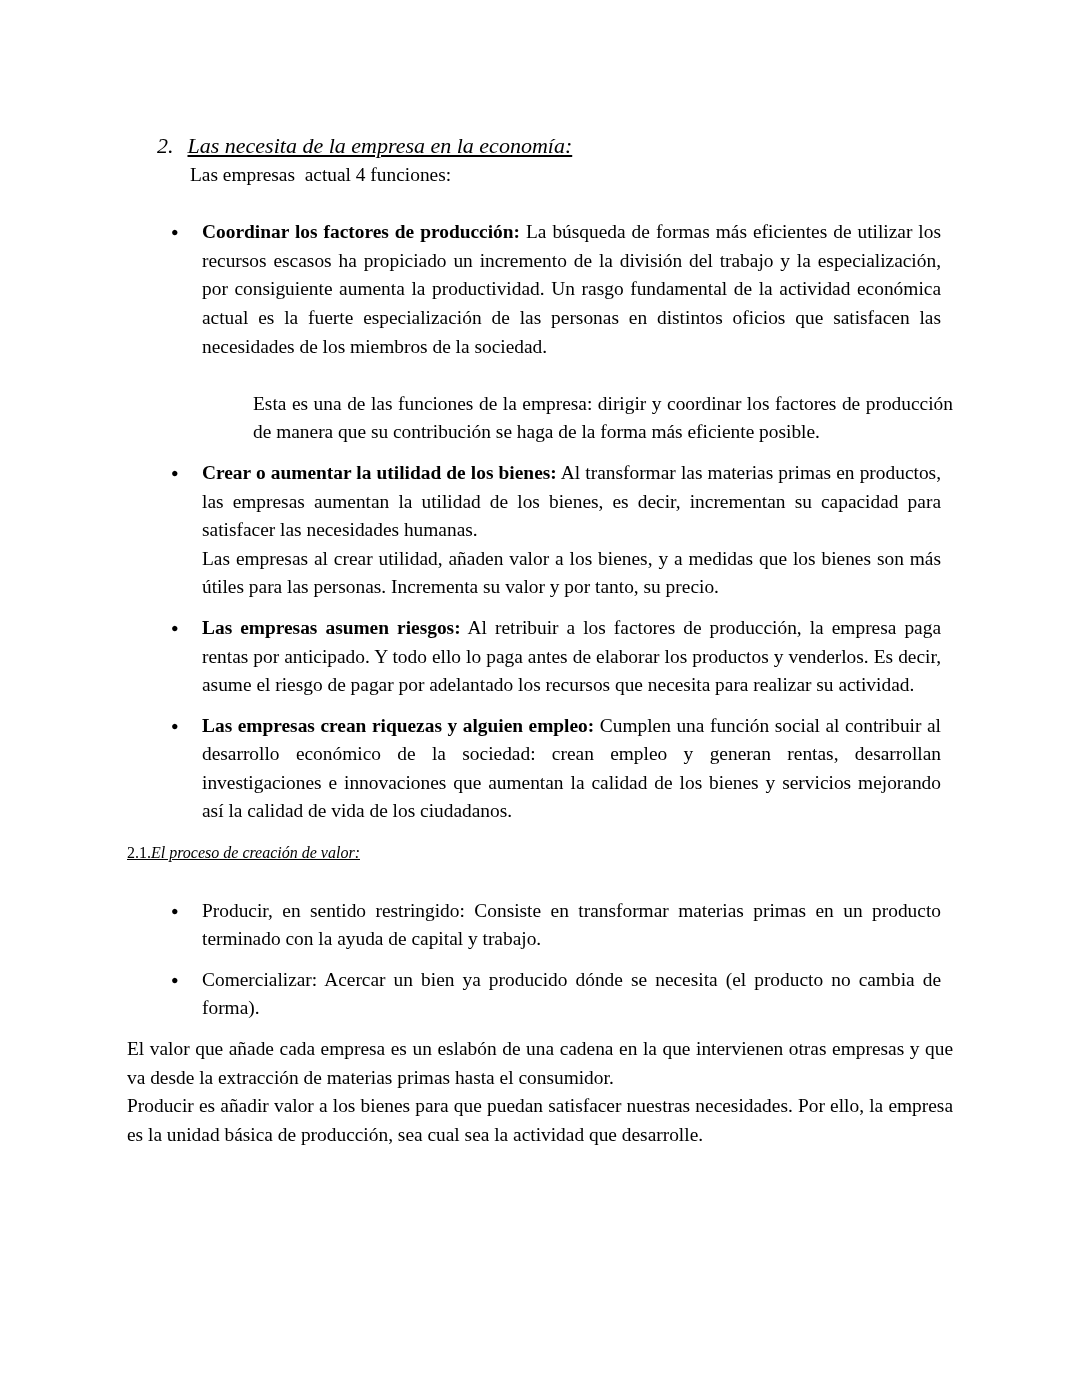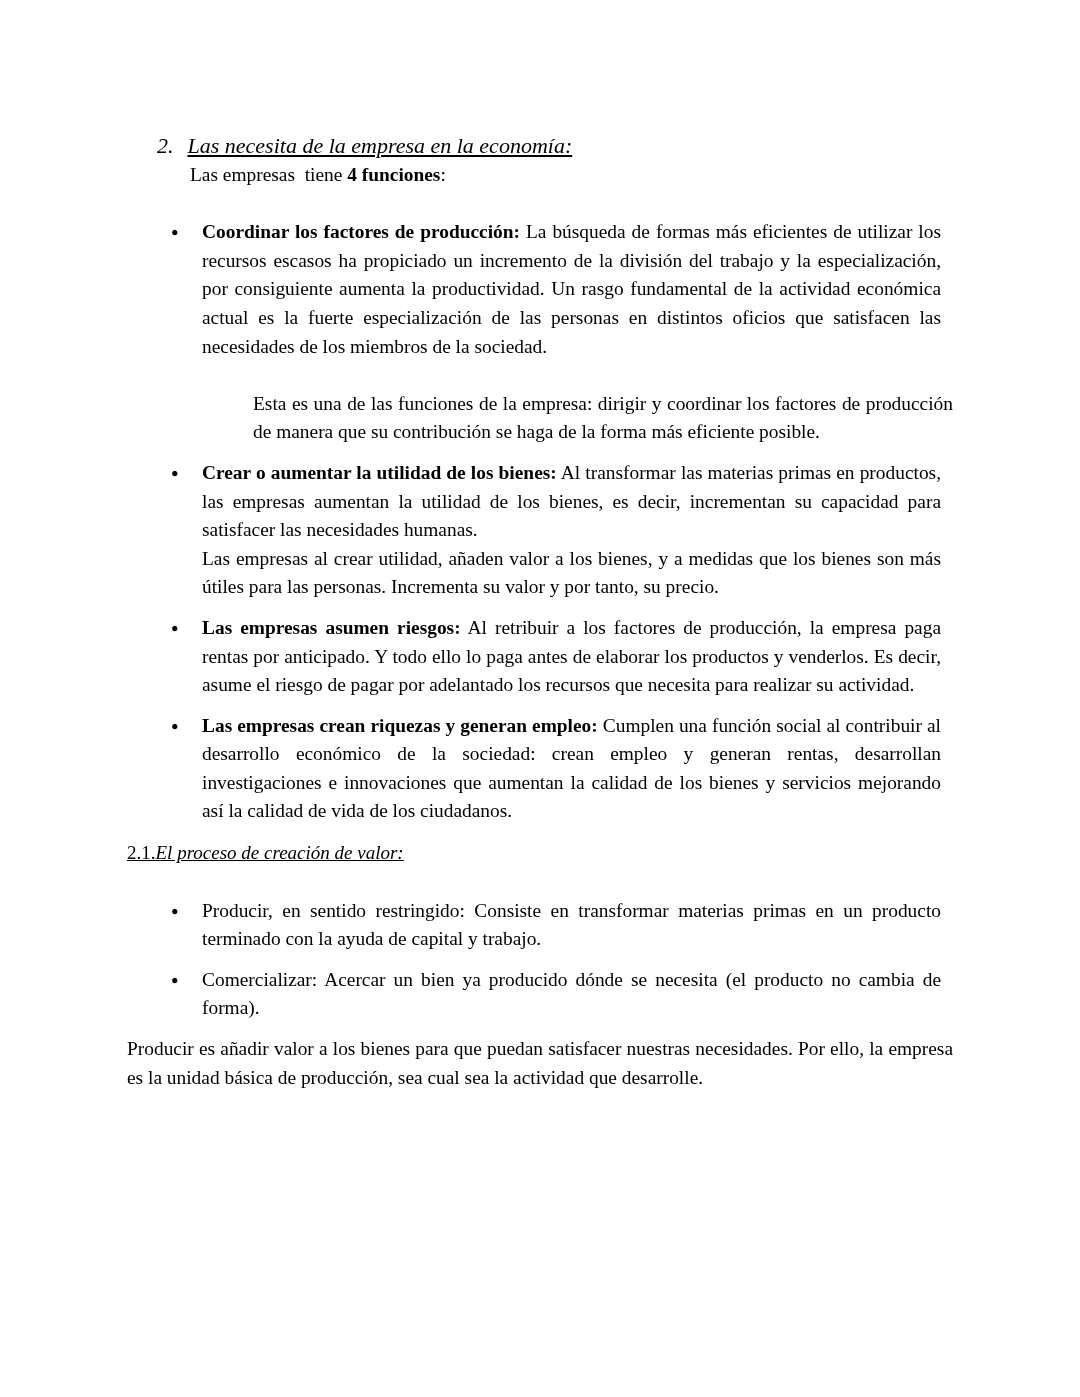--- a/index.html
+++ b/index.html
@@ -32,21 +32,21 @@
     font-style: italic;
   }
   .heading-2 .h-num { margin-right: 14px; }
   .heading-2 .h-title { text-decoration: underline; }
 
   
   .intro {
     margin: 0 0 0 63px;
     white-space: pre-wrap;
   }
-  .intro b { font-weight: bold; margin-top: 21px; }
+  .intro b { font-weight: normal; margin-top: 21px; }
 
   
   ul.doc-list {
     list-style: none;
     margin: 0;
     padding: 0 0 0 63px;
     text-align: justify;
   }
   ul.doc-list.gap-before { margin-top: 28.6px; }
   ul.doc-list li {
@@ -66,21 +66,21 @@
   
   .note {
     margin: 0 0 0 126px;
     text-align: justify;
   }
   .note.gap-before { margin-top: 28.6px; }
 
   
   .heading-21 {
     margin: 2px 0 0 0;
-    font-size: 19px;
+    font-size: 16px;
     line-height: 30px;
     text-decoration: underline;
   }
   .heading-21 .h21-num { font-style: normal; }
   .heading-21 .h21-title {
     font-style: italic;
     text-decoration: underline;
   }
 
   
@@ -92,40 +92,41 @@
 </head>
 <body>
 
 <div class="page">
 
   <div class="heading-2">
     <span class="h-num">2.</span>
     <span class="h-title">Las necesita de la empresa en la economía:</span>
   </div>
 
-  <p class="intro"><span>Las empresas  tiene </span><b>4 funciones</b><span>:</span></p>
+  <p class="intro"><span>Las empresas  actual </span><b>4 funciones</b><span>:</span></p>
 
   <ul class="doc-list gap-before">
     <li><b>Coordinar los factores de producción:</b><span> La búsqueda de formas más eficientes de utilizar los recursos escasos  ha propiciado un incremento de la división del trabajo y la especialización, por consiguiente aumenta la productividad. Un rasgo fundamental de la actividad económica actual es la fuerte especialización de las personas en distintos oficios que satisfacen las necesidades de los miembros de la sociedad.</span></li>
   </ul>
 
   <p class="note gap-before">Esta es una de las funciones de la empresa: dirigir y coordinar los factores de producción de manera que su contribución  se haga de la forma  más eficiente posible.</p>
 
   <ul class="doc-list">
     <li><b>Crear o aumentar la utilidad de los bienes:</b><span> Al transformar las materias primas en productos, las empresas aumentan la utilidad de los bienes, es decir, incrementan su capacidad para satisfacer las necesidades humanas.</span><br><span>Las empresas al crear utilidad, añaden valor a los bienes, y a medidas que los bienes son más útiles para las personas. Incrementa su valor y por tanto, su precio.</span></li>
     <li><b>Las empresas asumen riesgos:</b><span> Al retribuir a los factores de producción, la empresa paga rentas por anticipado. Y todo ello lo paga antes de elaborar los productos y venderlos. Es decir, asume el riesgo de pagar por adelantado los recursos que necesita para realizar su actividad.</span></li>
-    <li><b>Las empresas crean riquezas y generan empleo:</b><span> Cumplen una función social al contribuir al desarrollo económico de la sociedad: crean empleo y generan rentas, desarrollan investigaciones e innovaciones que aumentan la calidad de los bienes y servicios mejorando así la calidad de vida de los ciudadanos.</span></li>
+    <li><b>Las empresas crean riquezas y alguien empleo:</b><span> Cumplen una función social al contribuir al desarrollo económico de la sociedad: crean empleo y generan rentas, desarrollan investigaciones e innovaciones que aumentan la calidad de los bienes y servicios mejorando así la calidad de vida de los ciudadanos.</span></li>
   </ul>
 
   <div class="heading-21">
     <span class="h21-num">2.1.</span><span class="h21-title">El proceso de creación de valor:</span>
   </div>
 
   <ul class="doc-list gap-before">
     <li>Producir, en sentido restringido: Consiste en transformar materias primas en un producto terminado con la ayuda de capital y trabajo.</li>
     <li>Comercializar: Acercar un bien ya producido dónde se necesita (el producto no cambia de forma).</li>
   </ul>
 
   <div class="closing">
+    <p>El valor que añade cada empresa es un eslabón de una cadena en la que intervienen otras empresas y que va desde la extracción de materias primas hasta el consumidor.</p>
     <p>Producir es añadir valor a los bienes para que puedan satisfacer nuestras necesidades. Por ello, la empresa es la unidad básica de producción, sea cual sea la actividad que desarrolle.</p>
   </div>
 
 </div>
 
 </body></html>

